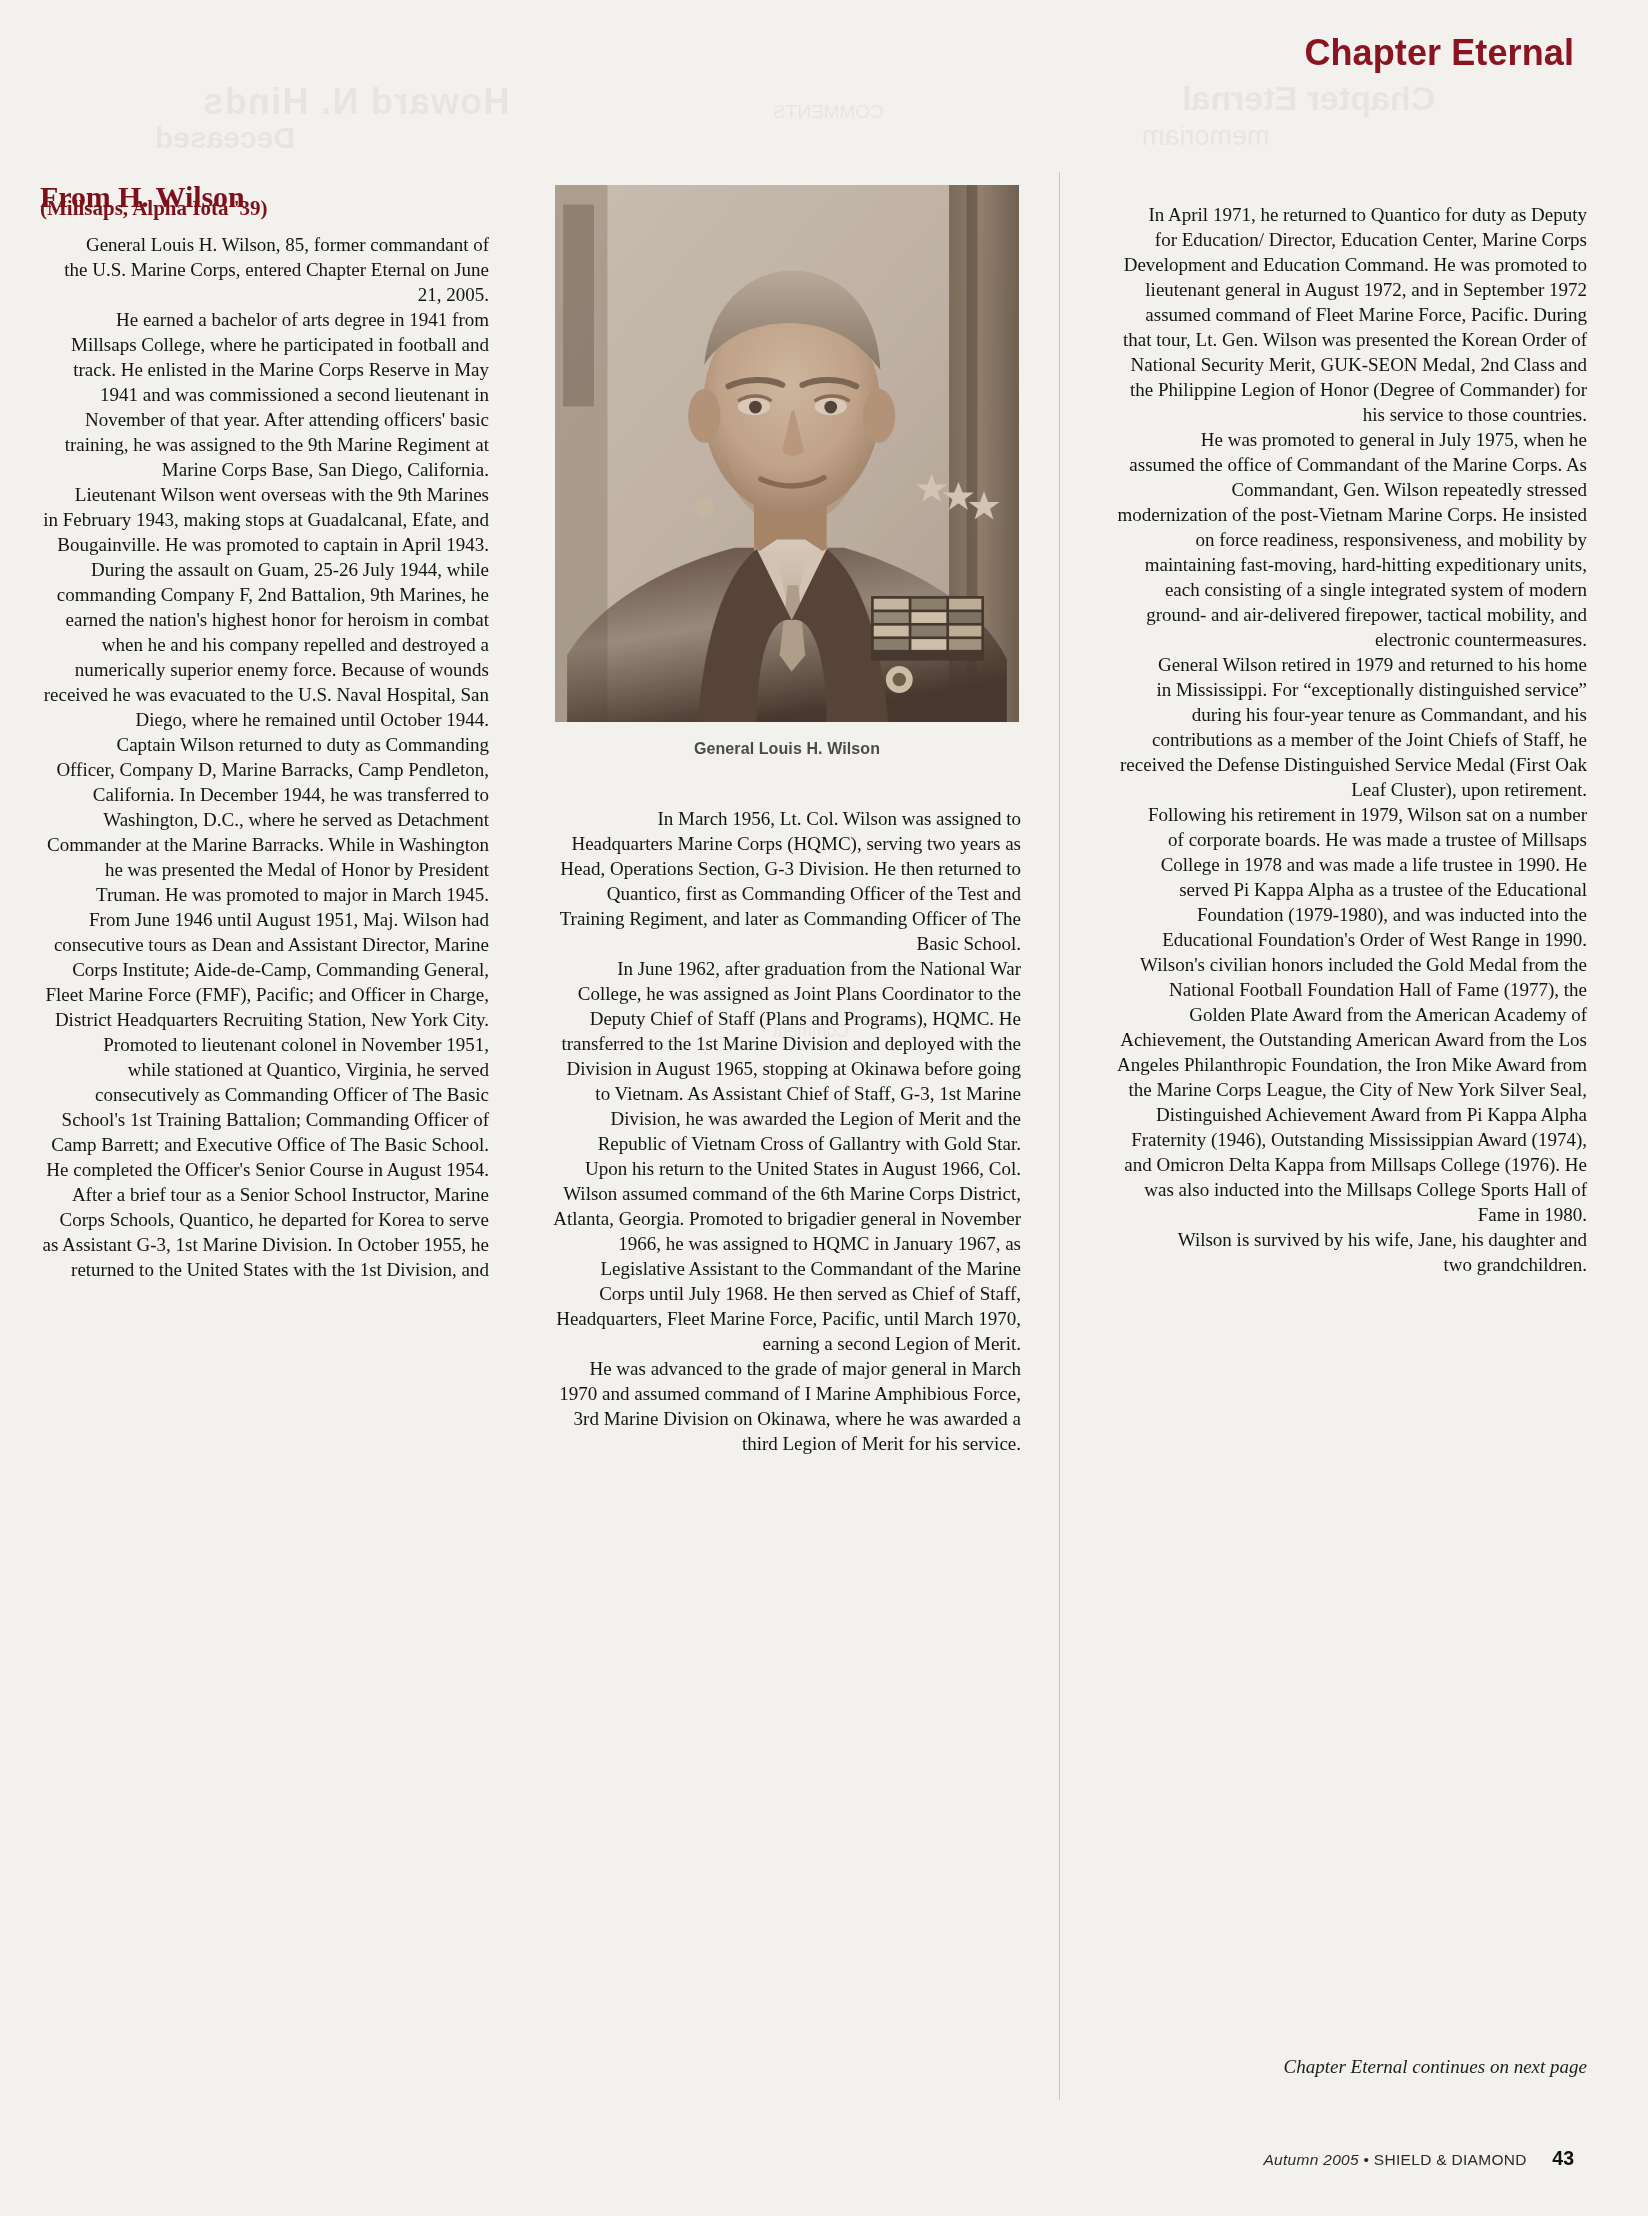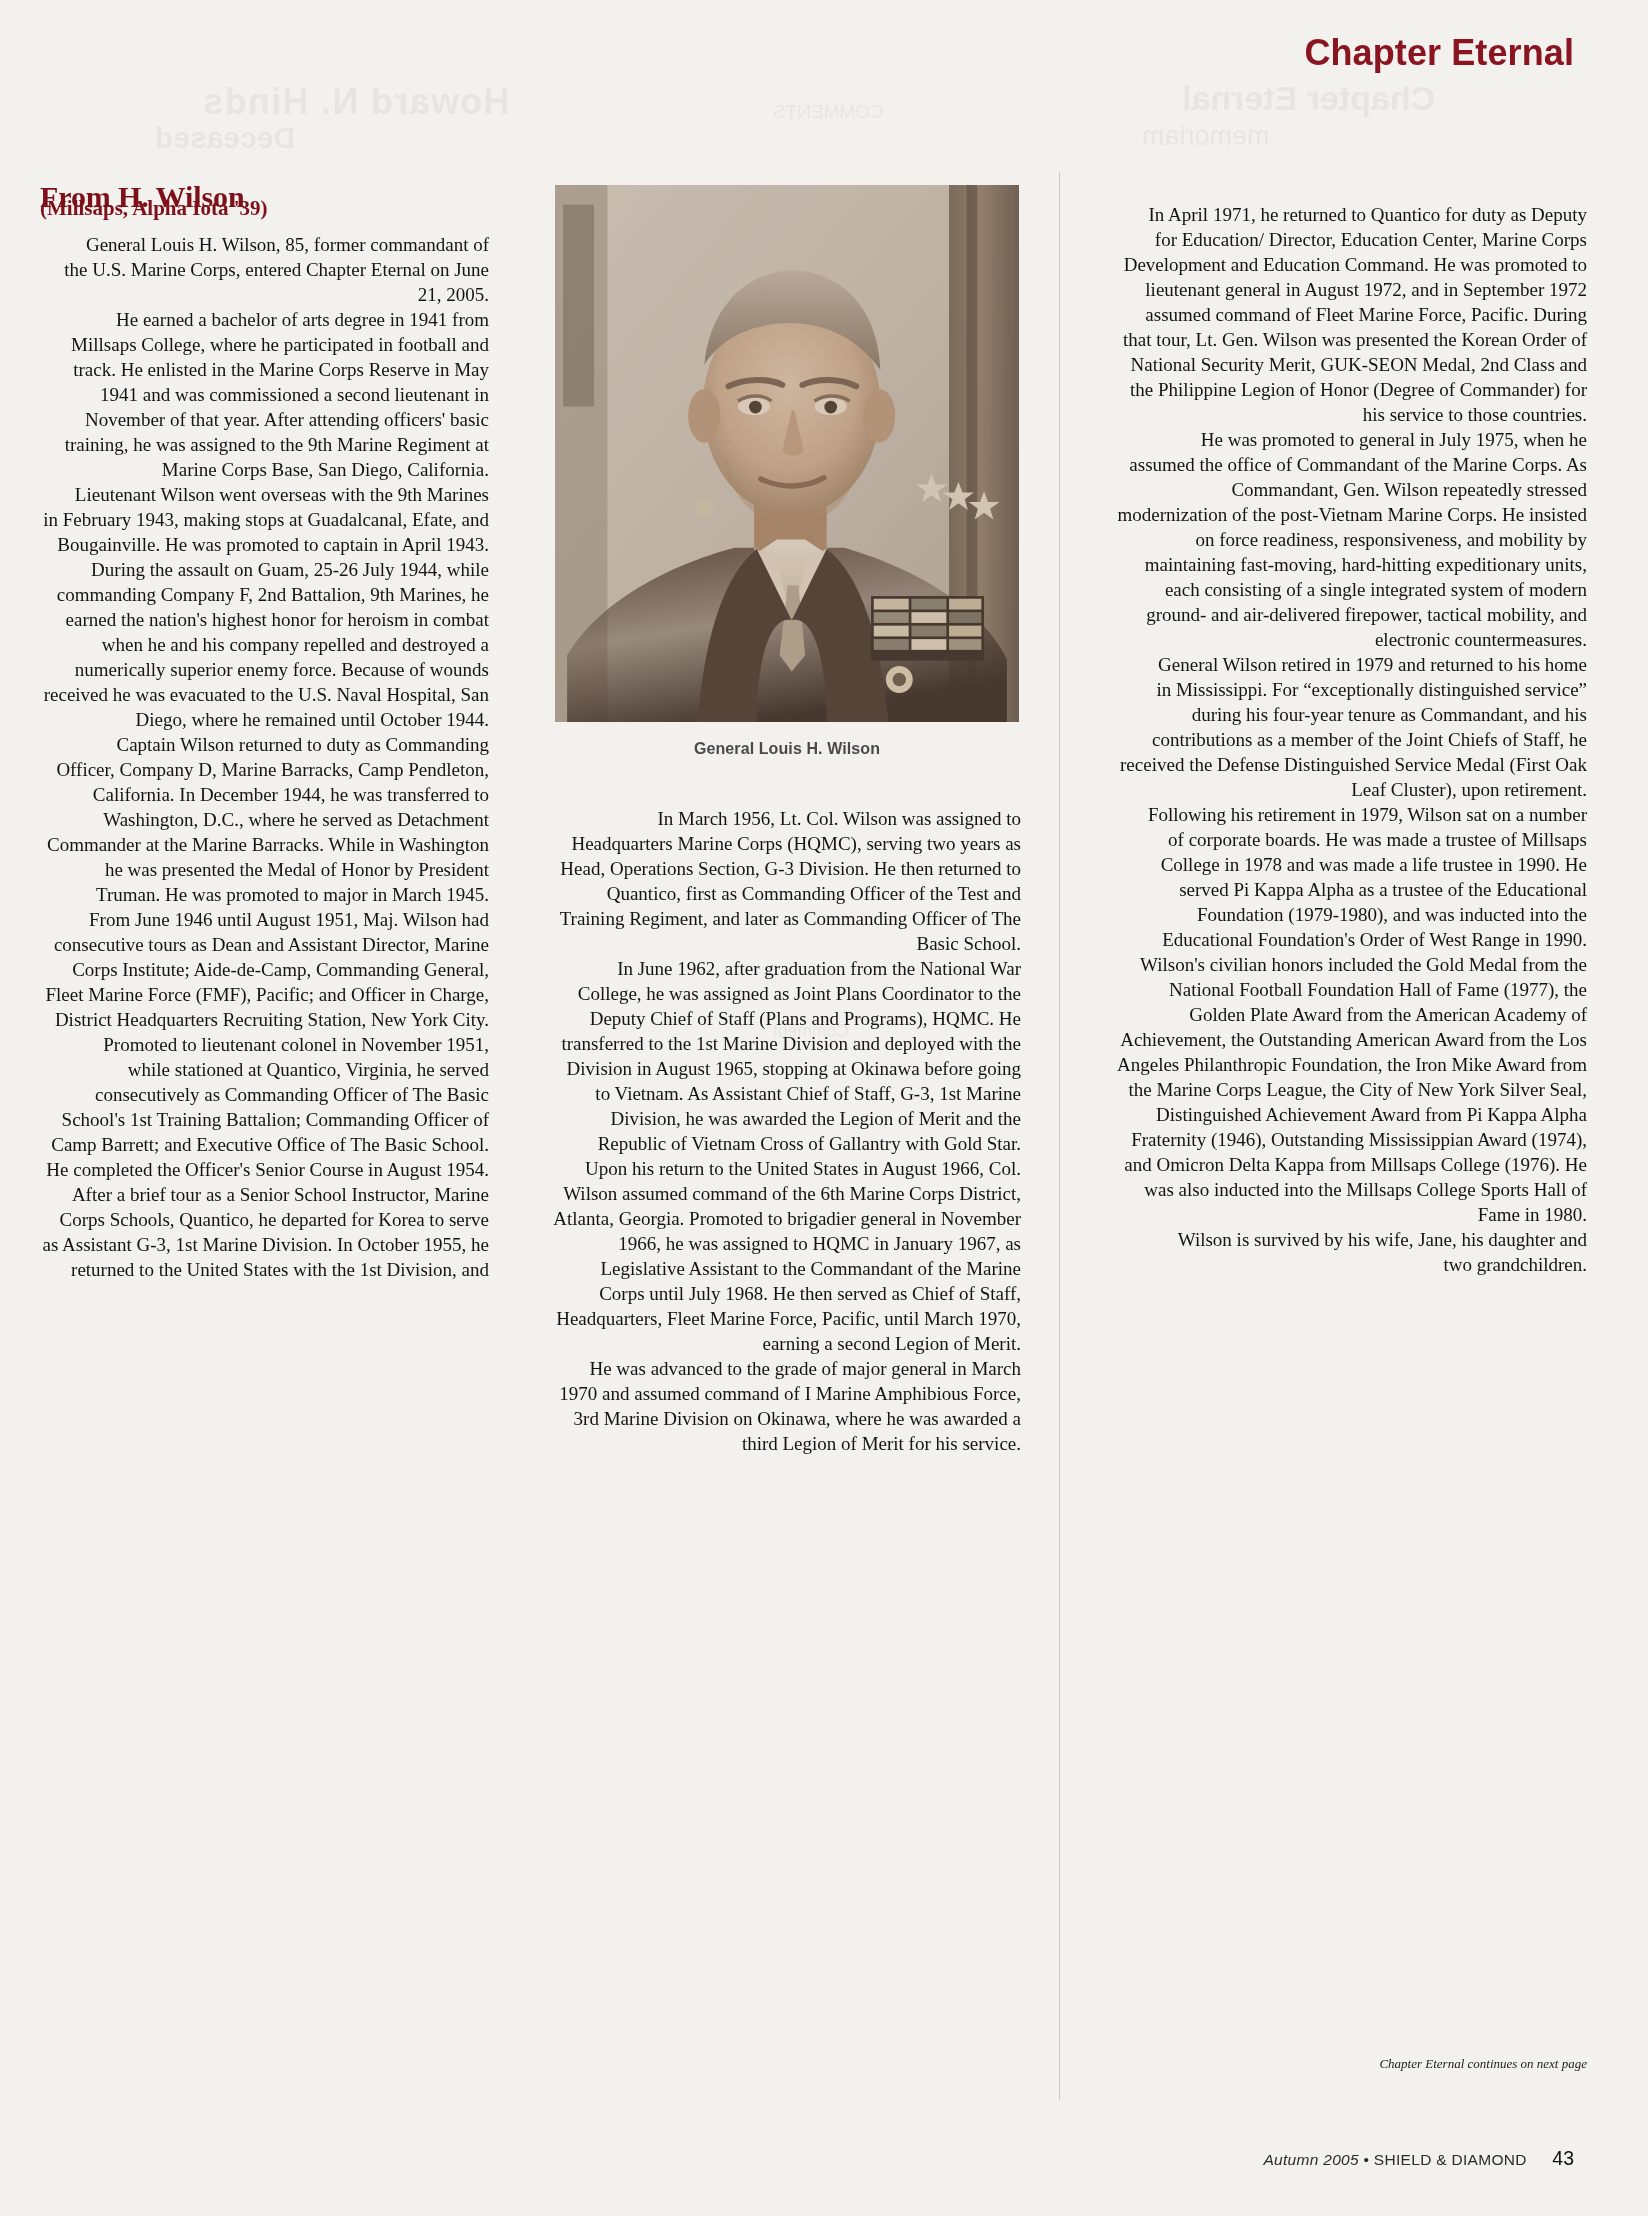--- a/index.html
+++ b/index.html
@@ -78,32 +78,32 @@
 
   
   .rule{
     position:absolute;left:1059px;top:172px;
     width:1.3px;height:1928px;background:#c9c7c2;
   }
 
   
   .continues{
     position:absolute;left:1117px;top:2056px;width:470px;
-    text-align:right;font-style:italic;font-size:13px;color:#1d1d1d;font-family:Liberation Serif, serif;
+    text-align:right;font-style:italic;font-size:19px;color:#1d1d1d;font-family:Liberation Serif, serif;
   }
 
   
   .footer{
     position:absolute;right:75px;bottom:46px;
     display:flex;align-items:baseline;gap:25.5px;
     font-family:"Liberation Sans", sans-serif;
   }
   .footer .issue{font-size:15.5px;color:#2b2b2b;letter-spacing:0.3px;}
   .footer .issue .season{font-style:italic;text-align:right;}
-  .footer .pageno{font-size:19.5px;font-weight:400;color:#111;}
+  .footer .pageno{font-size:19.5px;font-weight:700;color:#111;}
 </style>
 </head>
 <body>
 
 <div class="page">
 
   <div class="ghost g1">Howard N. Hinds</div>
   <div class="ghost g2">Deceased</div>
   <div class="ghost g3">Chapter Eternal</div>
   <div class="ghost g4">memoriam</div>

